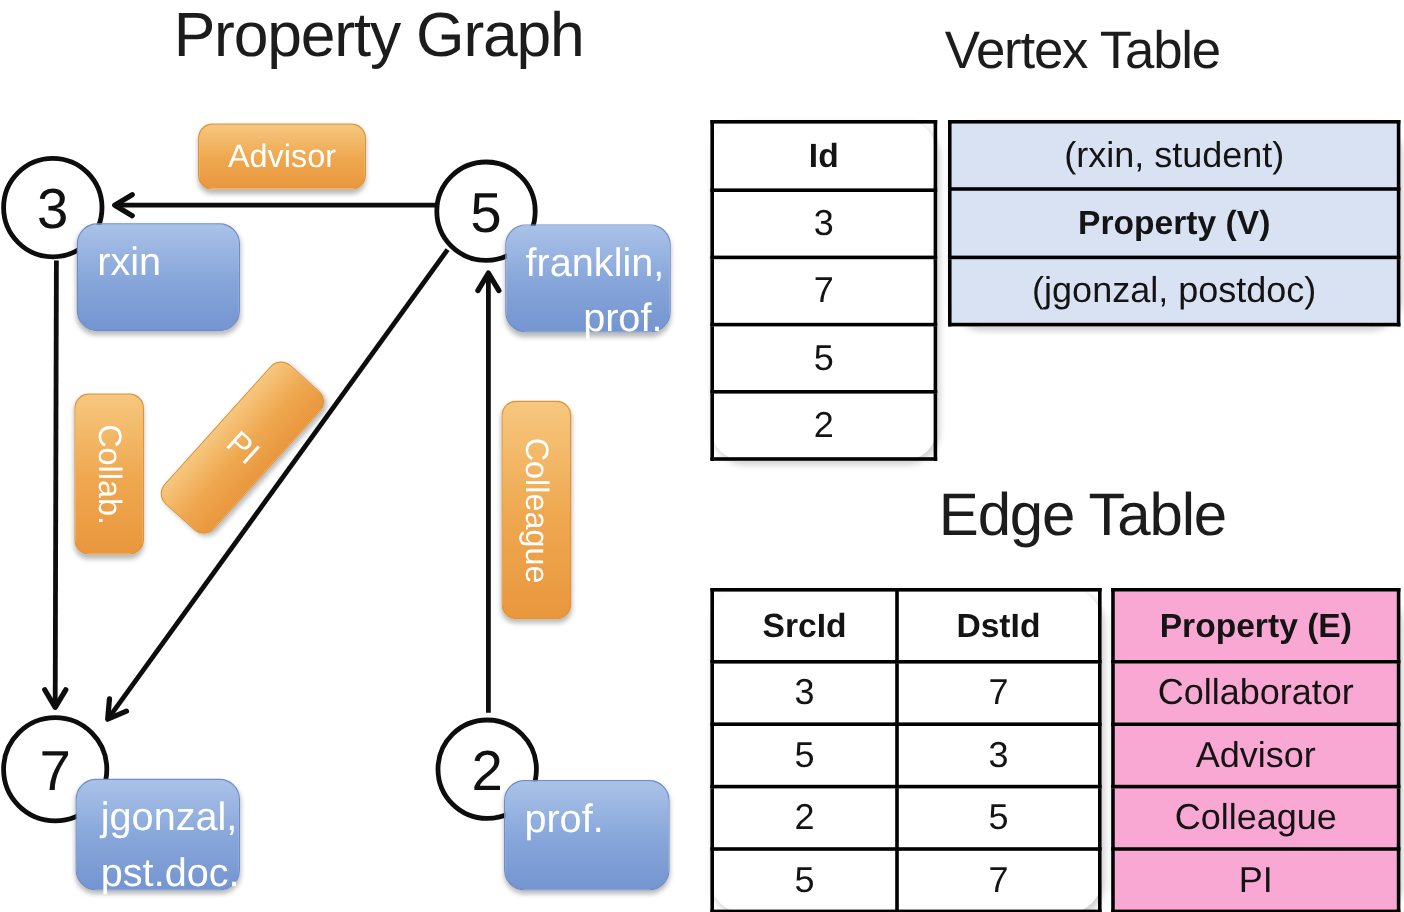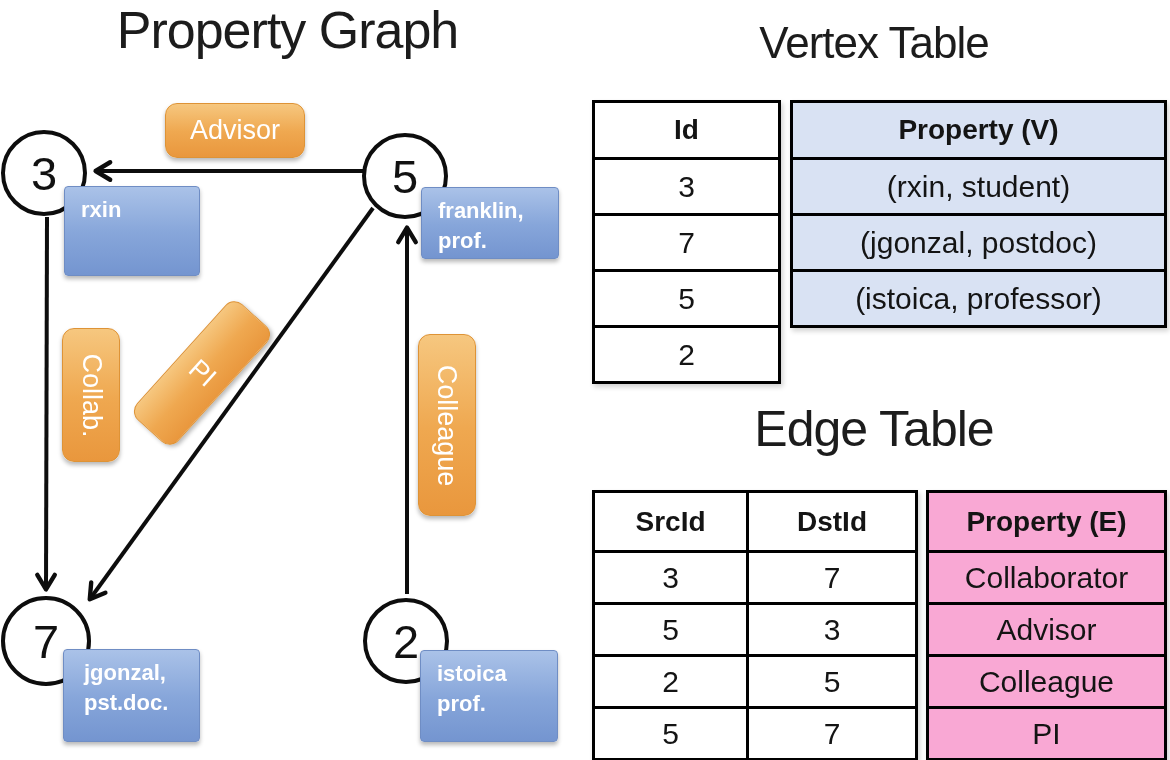--- a/index.html
+++ b/index.html
@@ -7,20 +7,21 @@
     width: 1170px; height: 760px; position: relative; overflow: hidden;
     font-family: "Liberation Sans", sans-serif; color: #141414;
     -webkit-font-smoothing: antialiased;
   }
 
   
   .big-title {
     position: absolute; text-align: center;
     font-size: 52px; font-weight: 300; letter-spacing: -1px; color: #1c1c1c;
     white-space: nowrap;
+    padding-left: 28px;
   }
 
   
   #edge-svg { position: absolute; left: 0; top: 0; }
 
   .vertex-circle {
     position: absolute; background: #ffffff; border: 4px solid #0d0d0d;
     border-radius: 50%; box-sizing: border-box;
     display: flex; align-items: center; justify-content: center;
     font-size: 47px; font-weight: 300; color: #111;
@@ -32,32 +33,31 @@
     border: 1px solid #de9336; border-radius: 12px;
     box-shadow: 0 3px 4px rgba(0,0,0,0.28);
     display: flex; align-items: center; justify-content: center;
     color: #ffffff; font-size: 27px; font-weight: 400;
   }
   .edge-label .vtext { transform: rotate(90deg); white-space: nowrap; }
 
   .prop-box {
     position: absolute; box-sizing: border-box;
     background: linear-gradient(180deg, #aac2e8 0%, #87a6da 52%, #7495d0 100%);
-    border: 1px solid #6f8dc4; border-radius: 4px;
+    border: 1px solid #6f8dc4; border-radius: 17px;
     box-shadow: 0 3px 4px rgba(0,0,0,0.28);
-    color: #ffffff; font-size: 22px; line-height: 1.38;
+    color: #ffffff; font-size: 33px; line-height: 1.38;
     padding: 8px 6px 0 16px;
-    font-weight: bold;
   }
   .prop-box div { white-space: nowrap; }
 
   
   table.subtable {
     position: absolute; border-collapse: collapse; background: #ffffff;
-    table-layout: fixed; box-shadow: 2px 3px 5px rgba(0,0,0,0.18);
+    table-layout: fixed; box-shadow: 2px 3px 5px rgba(0,0,0,0.18); border-radius: 28px;
   }
   table.subtable th, table.subtable td {
     border: 3px solid #000; text-align: center; vertical-align: middle;
     padding: 0; overflow: hidden; white-space: nowrap;
   }
   table.subtable th { font-size: 28px; font-weight: 700; }
   table.subtable td { font-size: 30px; font-weight: 400; }
   .fill-blue  th, .fill-blue  td { background: #d9e2f3; }
   .fill-peach th, .fill-peach td { background: #f9a8d4; }
 </style>
@@ -100,30 +100,29 @@
 <div class="edge-label" style="left:124px; top:345px; width:156px; height:56px; transform:rotate(-48deg);">
   <span class="vtext">PI</span>
 </div>
 <div class="edge-label" style="left:418px; top:334px; width:58px; height:182px;">
   <span class="vtext">Colleague</span>
 </div>
 
 <div class="prop-box" style="left:64px; top:186px; width:136px; height:90px;">
   <div>rxin</div>
 </div>
-<div class="prop-box" style="left:421px; top:187px; width:138px; height:72px;">
+<div class="prop-box" style="left:421px; top:187px; width:138px; height:90px;text-align:right;">
   <div>franklin,</div>
   <div>prof.</div>
 </div>
 <div class="prop-box" style="left:63px; top:649px; width:137px; height:93px;padding-left:20px;">
   <div>jgonzal,</div>
   <div>pst.doc.</div>
 </div>
 <div class="prop-box" style="left:420px; top:650px; width:138px; height:92px;">
-  <div>istoica</div>
   <div>prof.</div>
 </div>
 
 <div class="big-title" style="left:585px; top:18px; width:578px; font-size:44px;">Vertex Table</div>
 
 <table class="subtable" style="left:592px; top:100px; width:189px;">
   <tbody>
       <tr style="height:57px;">
         <th>Id</th>
       </tr>
@@ -137,31 +136,28 @@
         <td>5</td>
       </tr>
   <tr style="height:56px;">
         <td>2</td>
       </tr>
 </tbody>
   </table>
 
 <table class="subtable fill-blue" style="left:790px; top:100px; width:377px;">
   <tbody>
-      <tr style="height:57px;">
+      <tr style="height:56px;">
+        <td>(rxin, student)</td>
+      </tr>
+  <tr style="height:57px;">
         <th>Property (V)</th>
       </tr>
   <tr style="height:56px;">
-        <td>(rxin, student)</td>
-      </tr>
-  <tr style="height:56px;">
         <td>(jgonzal, postdoc)</td>
-      </tr>
-  <tr style="height:56px;">
-        <td>(istoica, professor)</td>
       </tr>
 </tbody>
   </table>
 
 <div class="big-title" style="left:585px; top:400px; width:578px; font-size:50px;">Edge Table</div>
 
 <table class="subtable" style="left:592px; top:490px; width:317px;">
   <tbody>
       <tr style="height:60px;">
     <th style="width:151px;">SrcId</th>

